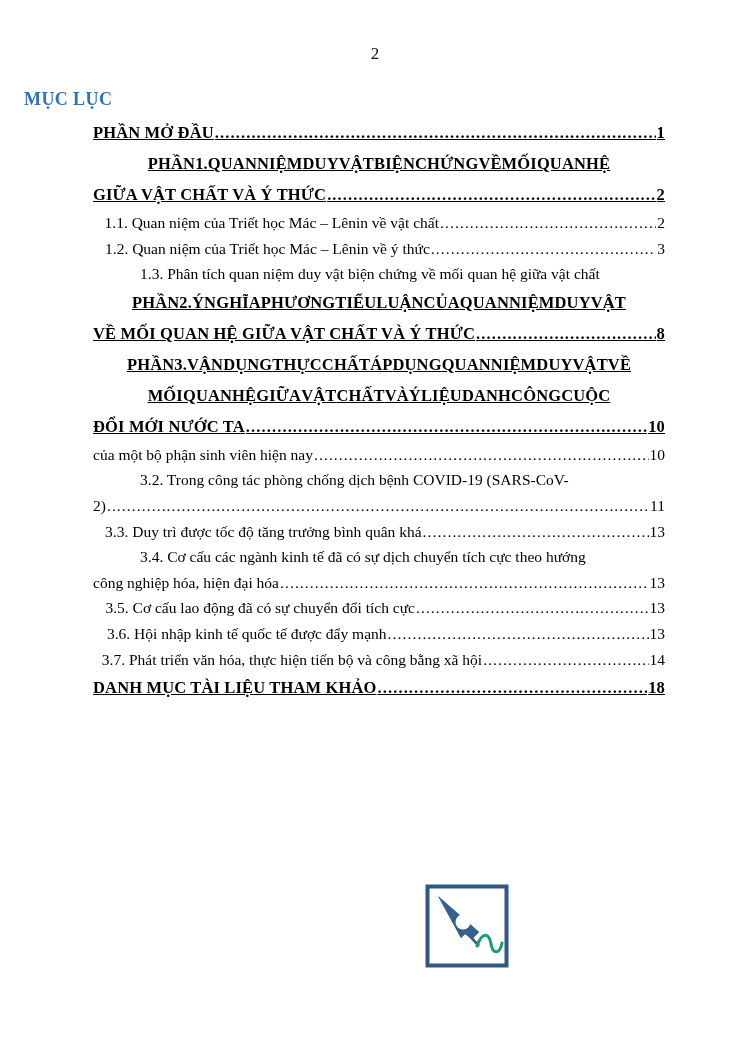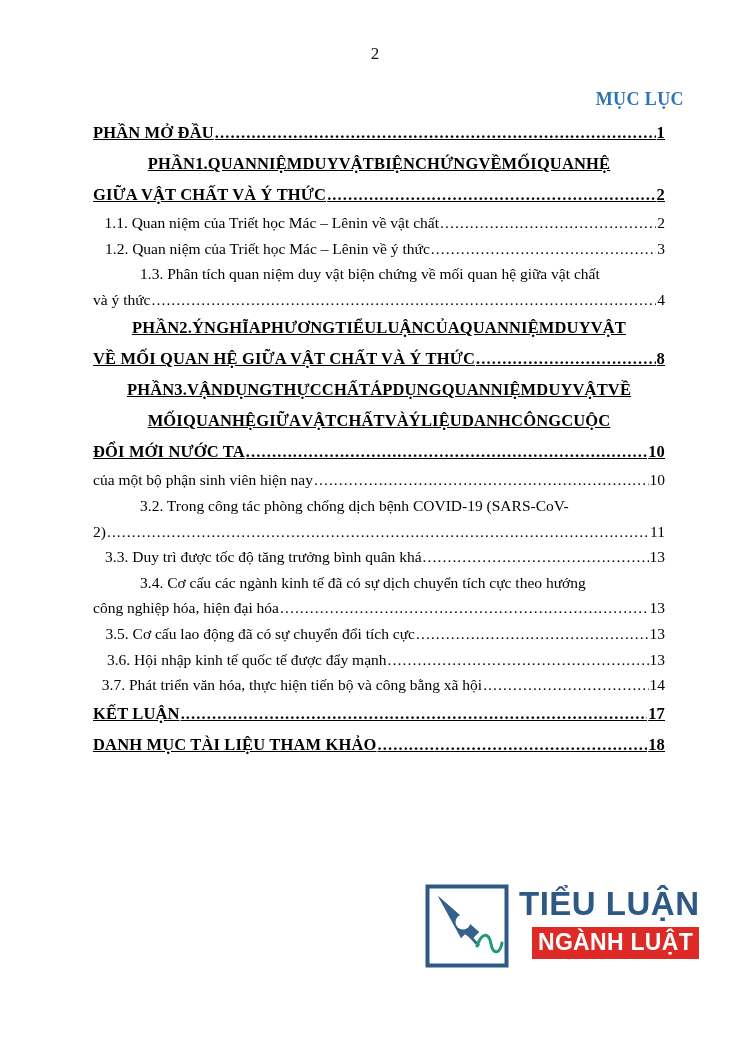--- a/index.html
+++ b/index.html
@@ -33,26 +33,27 @@
     font-size: 17px;
     line-height: 20px;
     color: #111111;
   }
 
   .toc-title {
     position: absolute;
     top: 88px;
     left: 0;
     width: 684px;
-    text-align: right;
+    text-align: left;
     font-size: 18px;
     line-height: 22px;
     font-weight: bold;
     color: #2E74B5;
     letter-spacing: 0.4px;
+    padding-left: 24px;
   }
 
   
   .toc {
     position: absolute;
     top: 117px;
     left: 93px;
     width: 572px;
   }
 
@@ -218,25 +219,20 @@
       <div class="entry level2">
         <div class="line">
           <span class="first-line-indent"></span>
           <span class="txt">1.2. Quan niệm của Triết học Mác – Lênin về ý thức</span>
           <span class="leader"></span>
           <span class="pg">3</span>
         </div>
       </div>
       <div class="entry level2">
         <div class="wrapline"><span class="first-line-indent"></span><span>1.3. Phân tích quan niệm duy vật biện chứng về mối quan hệ giữa vật chất</span></div>
-        <div class="line">
-          <span class="txt">và ý thức</span>
-          <span class="leader"></span>
-          <span class="pg">4</span>
-        </div>
       </div>
       <div class="entry level1">
         <div class="wrapline">
           <div class="just">
             <span>PHẦN</span>
             <span>2.</span>
             <span>Ý</span>
             <span>NGHĨA</span>
             <span>PHƯƠNG</span>
             <span>TIỂU</span>
@@ -344,44 +340,33 @@
       <div class="entry level2">
         <div class="line">
           <span class="first-line-indent"></span>
           <span class="txt">3.7. Phát triển văn hóa, thực hiện tiến bộ và công bằng xã hội</span>
           <span class="leader"></span>
           <span class="pg">14</span>
         </div>
       </div>
       <div class="entry level1">
         <div class="line">
-          <span class="txt">KẾT LUẬN</span>
-          <span class="leader"></span>
-          <span class="pg">17</span>
-        </div>
-      </div>
-      <div class="entry level1">
-        <div class="line">
           <span class="txt">DANH MỤC TÀI LIỆU THAM KHẢO</span>
           <span class="leader"></span>
           <span class="pg">18</span>
         </div>
       </div>
     </div>
 
   <div class="logo">
     <div class="logo-mark">
       <svg viewBox="0 0 84 84" width="84" height="84" aria-hidden="true">
         <rect x="2.5" y="2.5" width="79" height="79" fill="#ffffff" stroke="#2E5984" stroke-width="4"></rect>
         <path d="M13 12 L54 48 L47 55 L40 50 L36 54 L13 12 Z" fill="#36618E"></path>
         <path d="M13 12 L36 54 L40 50 L47 55 L54 48 Z" fill="#36618E"></path>
         <circle cx="38" cy="38" r="7.5" fill="#ffffff"></circle>
         <path d="M42 49 L54 62" stroke="#36618E" stroke-width="2.6" fill="none"></path>
         <path d="M52 62 C57 48, 64 48, 66 60 C68 71, 75 70, 77 59" stroke="#1A9C77" stroke-width="3" fill="none" stroke-linecap="round"></path>
       </svg>
     </div>
-    <div class="logo-text">
-      <div class="logo-main">TIỂU LUẬN</div>
-      <div class="logo-badge">NGÀNH LUẬT</div>
-    </div>
   </div>
 
 </div>
 
 </body></html>

